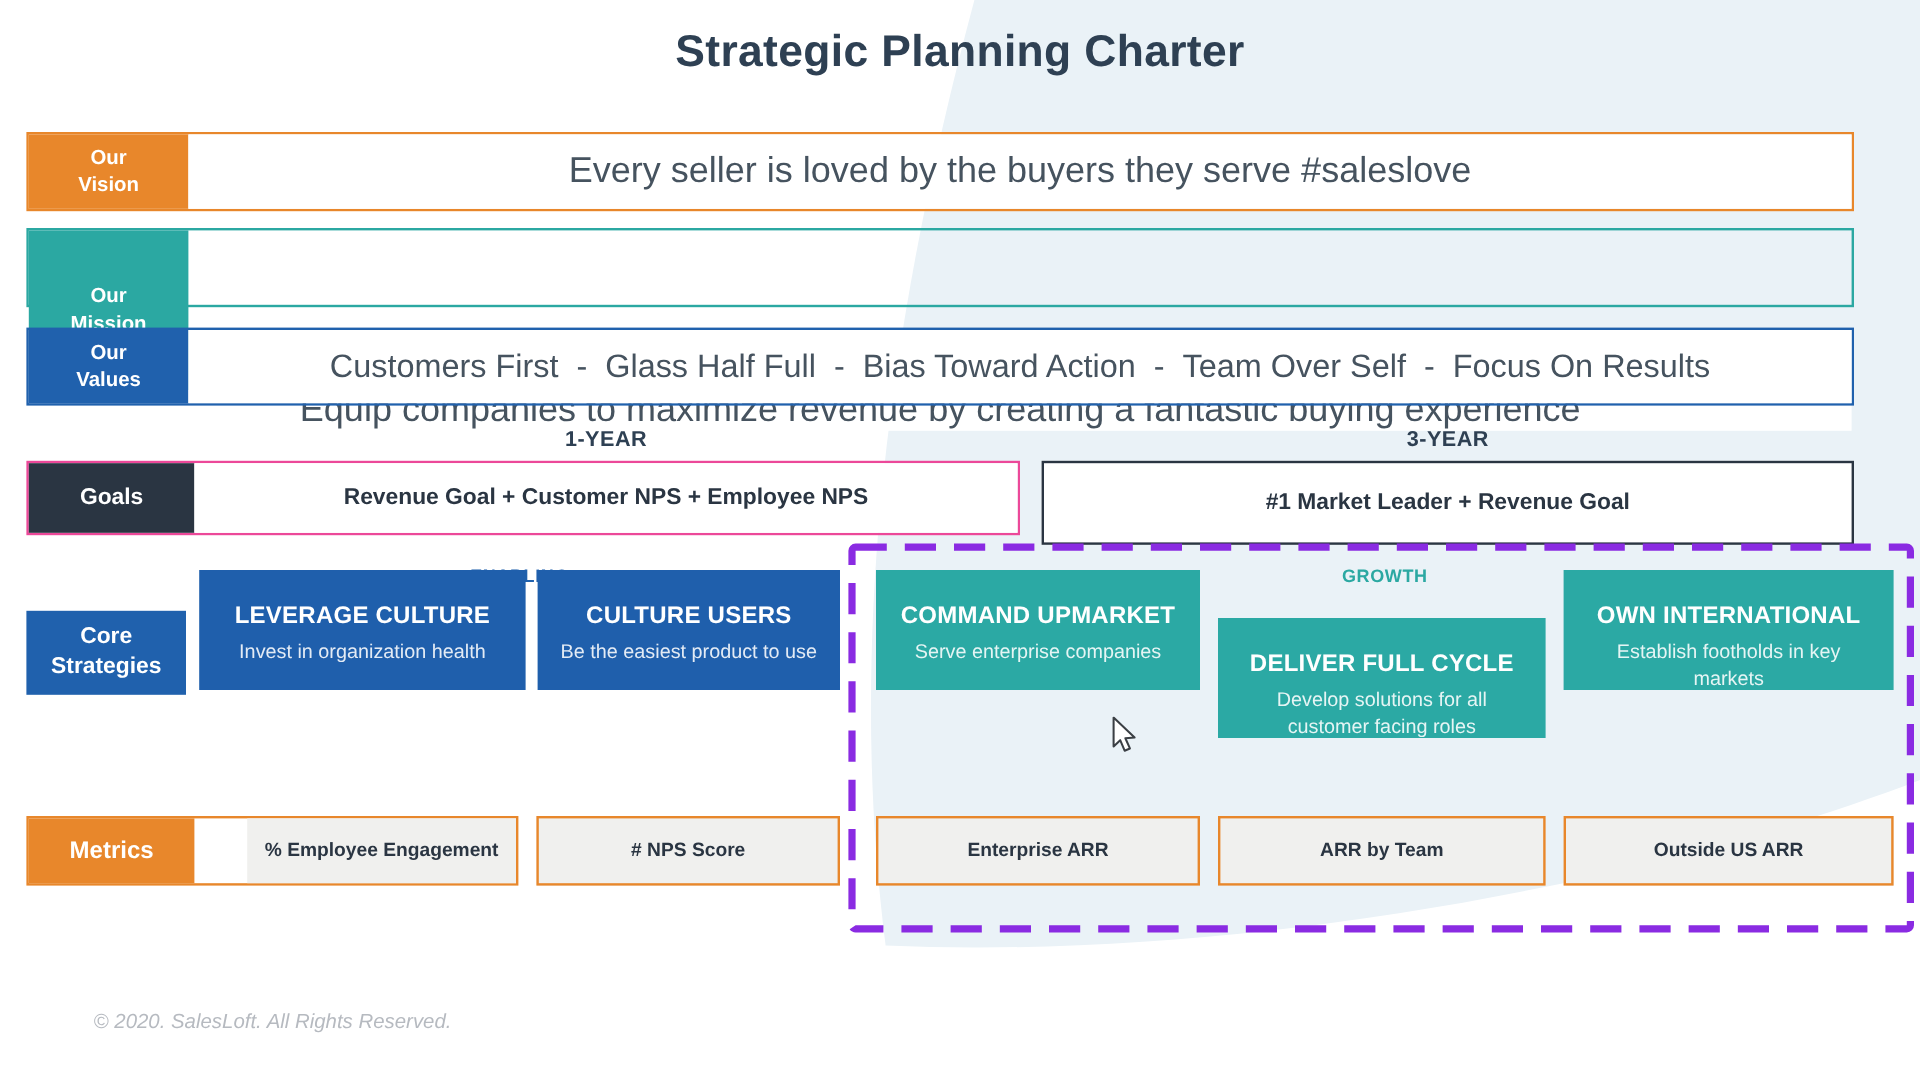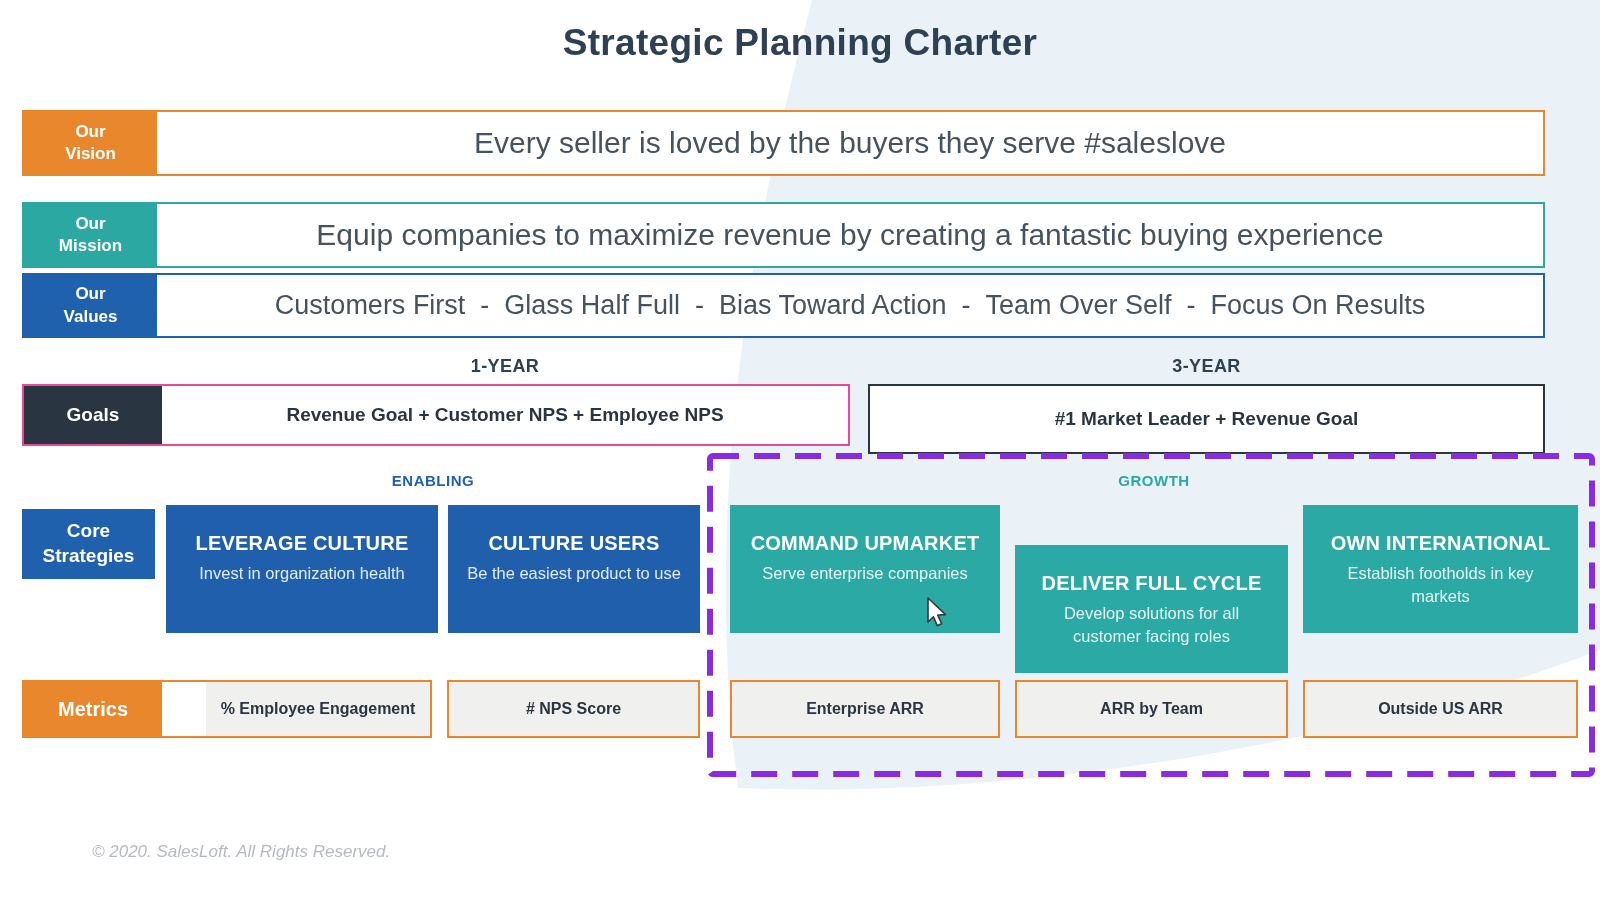--- a/index.html
+++ b/index.html
@@ -21,21 +21,21 @@
     width:133px;flex:0 0 133px;display:flex;align-items:center;justify-content:center;
     text-align:center;color:#fff;font-weight:bold;font-size:17px;line-height:1.3;
   }
   .band .chip span{display:inline-block;max-width:76px;}
   .band .content{
     flex:1;background:#fff;display:flex;align-items:center;justify-content:center;
     text-align:center;color:#46535f;
   }
   .band-vision{top:110px;height:66px;border-color:#e8872b;}
   .band-vision .chip{background:#e8872b;}
-  .band-mission{top:202px;height:66px;border-color:#2ba8a2;}
+  .band-mission{top:190px;height:66px;border-color:#2ba8a2;flex-direction:column;}
   .band-mission .chip{background:#2ba8a2;}
   .band-values{top:273px;height:65px;border-color:#2061ad;}
   .band-values .chip{background:#2061ad;}
   .band-vision .content,.band-mission .content{font-size:30px;}
   .band-values .content{font-size:27px;}
 
   
   .col-header{font-size:18px;font-weight:bold;color:#2e4053;text-align:center;letter-spacing:.4px;}
   .goal-unit{display:flex;border:2px solid #ec4899;top:384px;height:62px;}
   .goal-unit .chip{
@@ -55,41 +55,41 @@
   .group-header.growth{color:#2ba8a2;}
 
   
   .strat-chip{
     left:22px;top:509px;width:133px;height:70px;background:#2061ad;color:#fff;
     display:flex;align-items:center;justify-content:center;text-align:center;
     font-weight:bold;font-size:19px;line-height:1.3;
   }
   .strat-chip span{display:inline-block;max-width:100px;}
   .strat{
-    top:505px;height:128px;color:#fff;text-align:center;padding:27px 16px 0;
+    top:475px;height:100px;color:#fff;text-align:center;padding:27px 16px 0;
   }
   .strat .t{font-size:20px;font-weight:bold;margin-bottom:7px;letter-spacing:.2px;}
   .strat .s{font-size:16.5px;color:rgba(255,255,255,.88);line-height:1.38;}
   .strat.blue{background:#1f5fac;}
   .strat.teal{background:#2ba9a4;}
 
   
   .metric-unit{display:flex;border:2px solid #e8872b;top:680px;height:58px;gap:44px;}
   .metric-unit .chip{
     width:138px;flex:0 0 138px;background:#e8872b;color:#fff;font-weight:bold;font-size:20px;
     display:flex;align-items:center;justify-content:center;
   }
   .metric-box{
     background:#f0f0ee;display:flex;align-items:center;justify-content:center;text-align:center;
     font-weight:bold;font-size:16px;color:#2a3542;
   }
   .metric-unit .metric-box{flex:1;border:none;}
   .metric-standalone{top:680px;height:58px;border:2px solid #e8872b;}
 
-  .copyright{left:92px;top:842px;font-size:17px;font-style:italic;color:#b6bac0;}
+  .copyright{left:78px;top:842px;font-size:17px;font-style:italic;color:#b6bac0;}
 </style>
 </head>
 <body>
 
 <div class="stage">
 
   <svg class="abs" style="left:0;top:0;" width="1600" height="898" viewBox="0 0 1600 898">
     <path d="M 812 0 C 745 250 704 520 738 788 C 1020 800 1360 742 1600 650 L 1600 0 Z" fill="#eaf2f7"></path>
   </svg>
 

